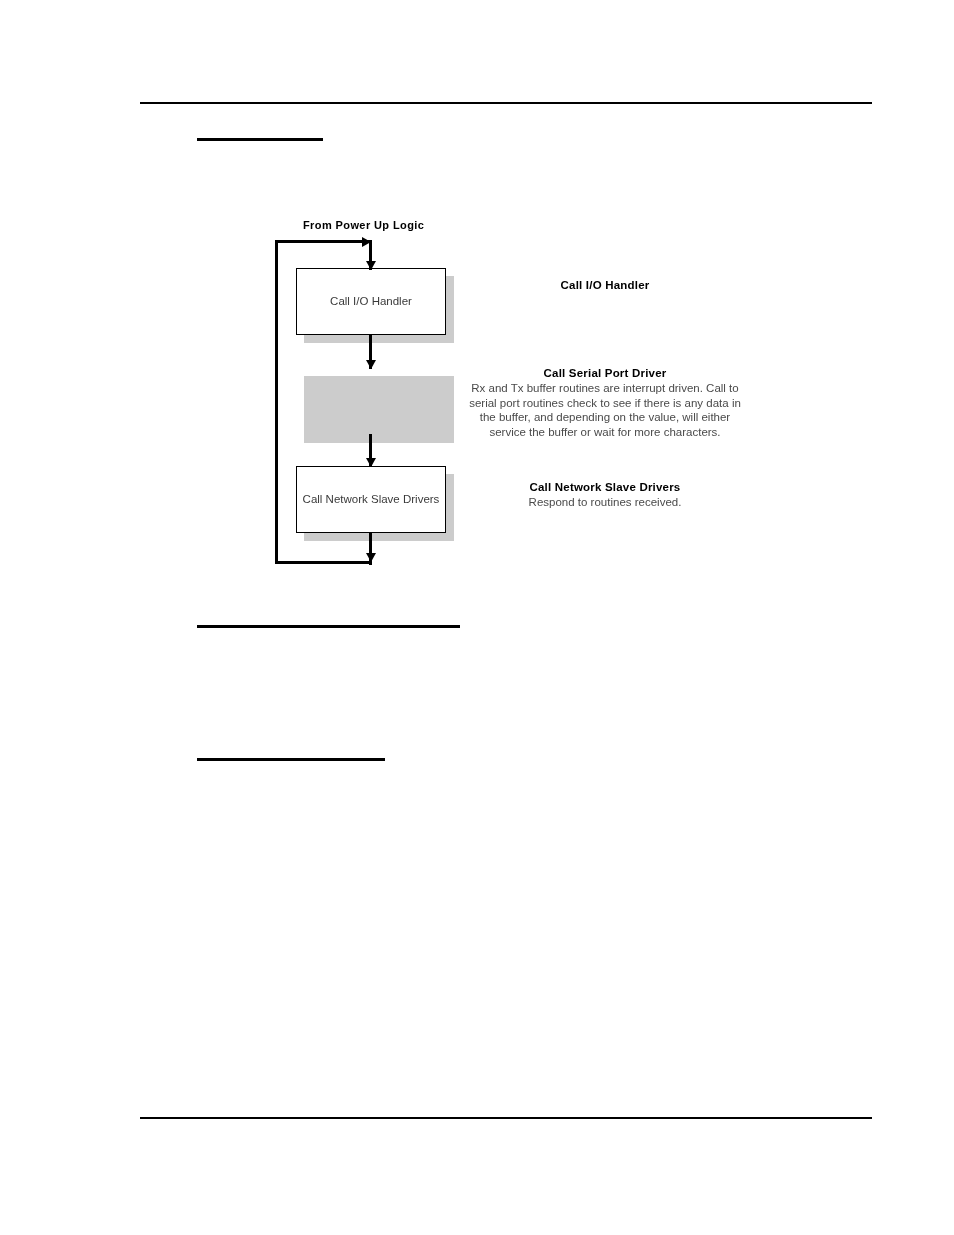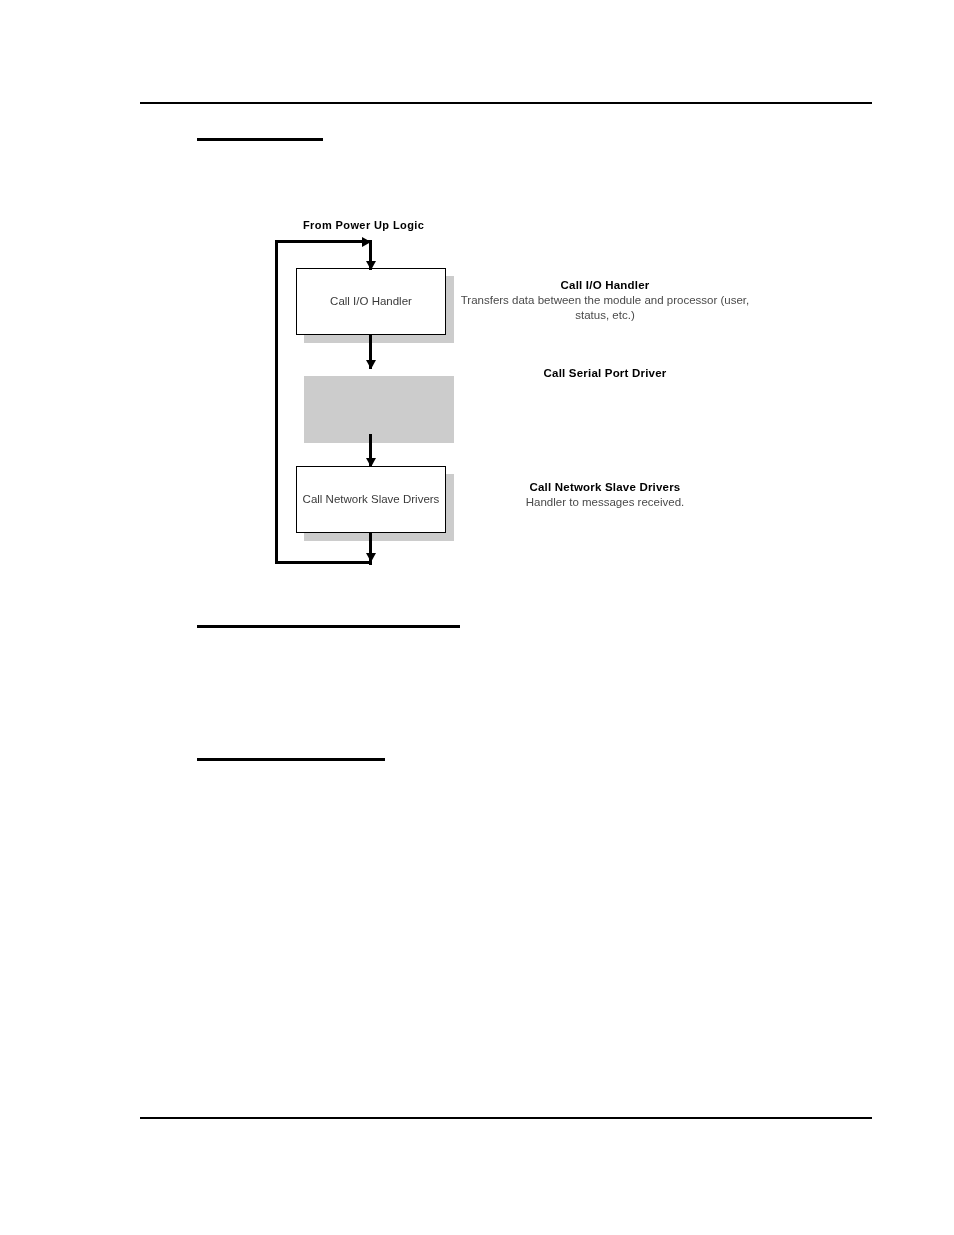--- a/index.html
+++ b/index.html
@@ -193,30 +193,30 @@
     <div class="arrow arrow-down ah-b2b3"></div>
 
     <div class="fc-shadow sh3"></div>
     <div class="fc-box box3">Call Network Slave Drivers</div>
 
     <div class="fc-line v-line line-b3bot"></div>
     <div class="arrow arrow-down ah-bottom"></div>
 
     <div class="annotation ann1">
       <div class="ann-title">Call I/O Handler</div>
-      <div class="ann-body">Transfers data between the module and processor (user, status, etc.)</div>
     </div>
 
     <div class="annotation ann2">
       <div class="ann-title">Call Serial Port Driver</div>
+      <div class="ann-body">Rx and Tx buffer routines are interrupt driven. Call to serial port routines check to see if there is any data in the buffer, and depending on the value, will either service the buffer or wait for more characters.</div>
     </div>
 
     <div class="annotation ann3">
       <div class="ann-title">Call Network Slave Drivers</div>
-      <div class="ann-body">Handler to messages received.</div>
+      <div class="ann-body">Respond to routines received.</div>
     </div>
 
   </div>
 
   <div class="heading-rule r2"></div>
 
   <div class="heading-rule r3"></div>
 
   <div class="page-rule footer"></div>
 

